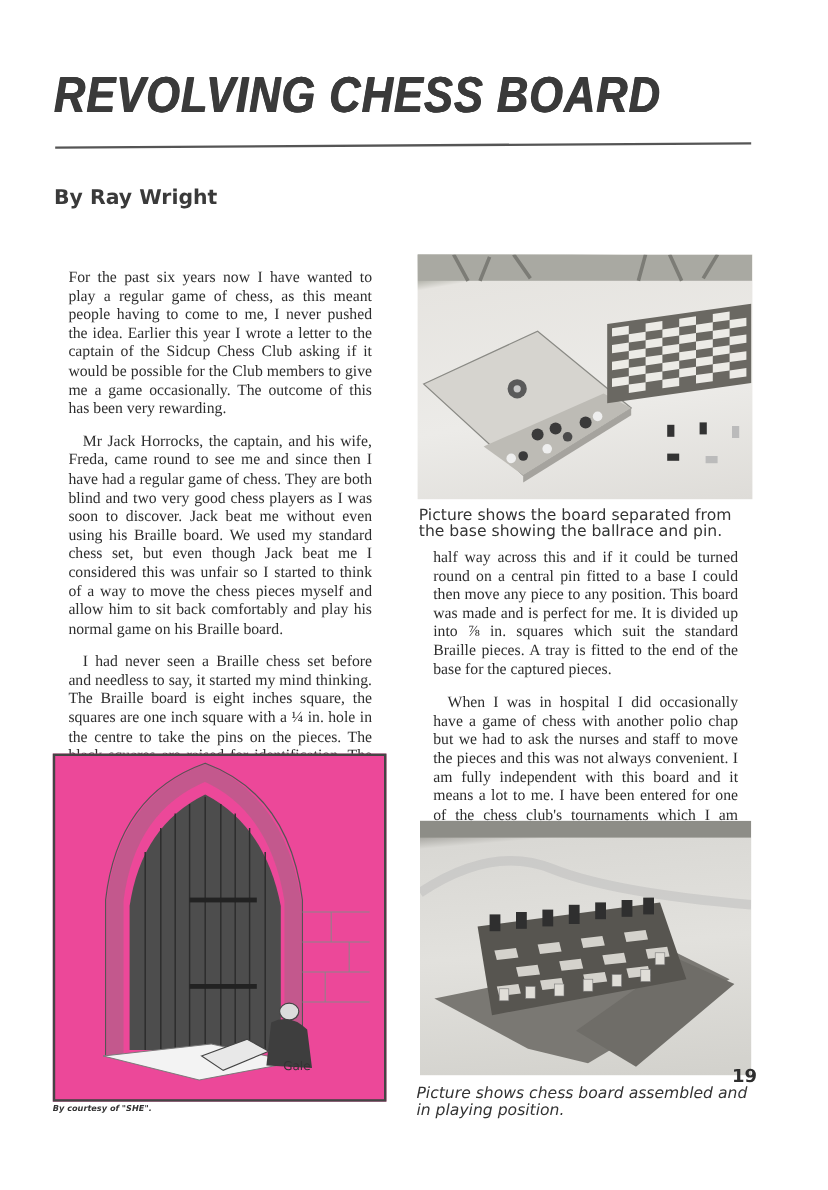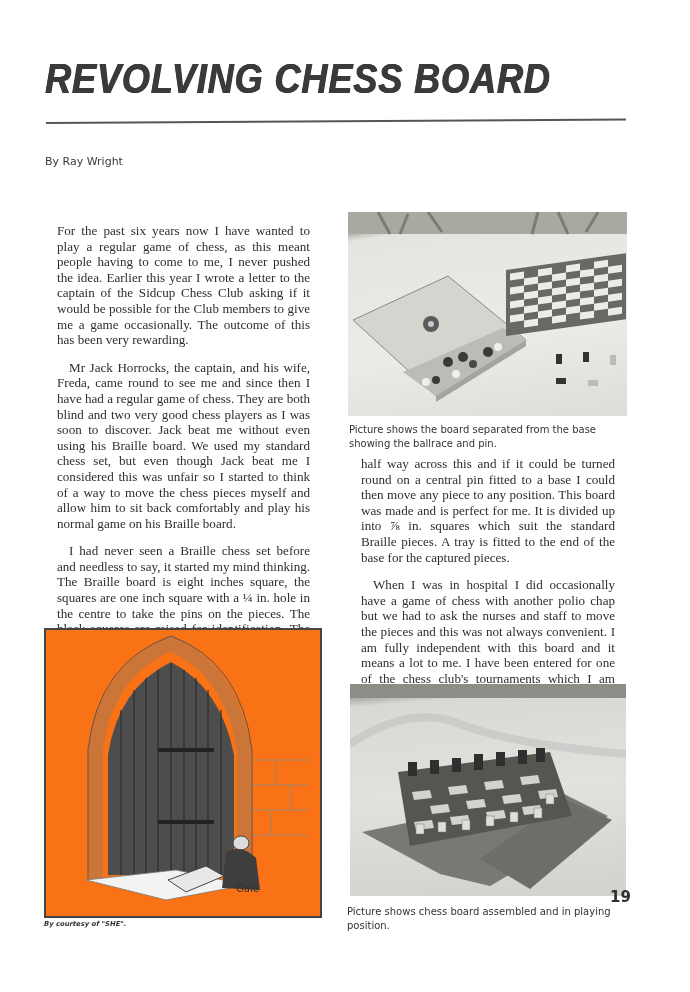--- a/index.html
+++ b/index.html
@@ -10,43 +10,43 @@
     font-size: 42px; letter-spacing: 1px; color: #3a3a3a;
     transform: scaleX(0.86); transform-origin: left top; white-space: nowrap;
     text-shadow: 0.6px 0 0 #3a3a3a, -0.4px 0 0 #3a3a3a;
   }
   .rule {
     position: absolute; left: 46px; top: 122px; width: 580px; height: 2px;
     background: #555; transform: rotate(-0.35deg); transform-origin: left center;
   }
   .byline {
     position: absolute; left: 45px; top: 155px;
-    font-family: "DejaVu Sans", sans-serif; font-weight: normal; font-size: 11px; color: #3a3a3a;
+    font-family: "DejaVu Sans", sans-serif; font-weight: bold; font-size: 17px; color: #3a3a3a;
   }
   .col {
     position: absolute; font-family: "Liberation Serif", serif; font-size: 13.1px;
     line-height: 15.6px; text-align: justify; color: #2e2e2e;
   }
   .col p { margin: 12px; text-indent: 12px; }
   .col p.first { text-indent: 0; }
   #col-left { left: 45px; top: 211px; width: 277px; }
   #col-right-top { left: 349px; top: 444px; width: 278px; }
   .photo {
     position: absolute; background: #cfcfcf; overflow: hidden;
   }
   #photo1 { left: 348px; top: 212px; width: 279px; height: 204px; background: linear-gradient(170deg,#9a9a90 0%,#b8b8b0 9%,#e6e4e0 12%,#ecebe8 60%,#dedcd8 100%); }
   #photo2 { left: 350px; top: 684px; width: 276px; height: 212px; background: linear-gradient(175deg,#8a8a84 0%,#aaa9a4 6%,#d9d8d4 10%,#e2e1dd 50%,#d2d1cc 100%); }
   .caption {
-    position: absolute; font-family: "DejaVu Sans", sans-serif; font-size: 10px; line-height: 13.5px; color: #333;
+    position: absolute; font-family: "DejaVu Sans", sans-serif; font-size: 13px; line-height: 13.5px; color: #333;
   }
   #caption1 { left: 349px; top: 423px; width: 280px; }
-  #caption2 { left: 347px; top: 905px; width: 280px; }
+  #caption2 { left: 347px; top: 905px; width: 280px; font-style: italic; }
   .cartoon-frame {
     position: absolute; left: 44px; top: 628px; width: 274px; height: 286px;
-    border: 2px solid #444; background: #f97316;
+    border: 2px solid #444; background: #ec4899;
   }
   .credit {
     position: absolute; left: 44px; top: 920px; font-family: "DejaVu Sans", sans-serif;
     font-size: 6.8px; font-style: italic; font-weight: bold; color: #333;
   }
   .pagenum {
     position: absolute; left: 610px; top: 888px; font-family: "DejaVu Sans", sans-serif;
     font-weight: bold; font-size: 15px; color: #2e2e2e;
   }
   svg { display: block; }

